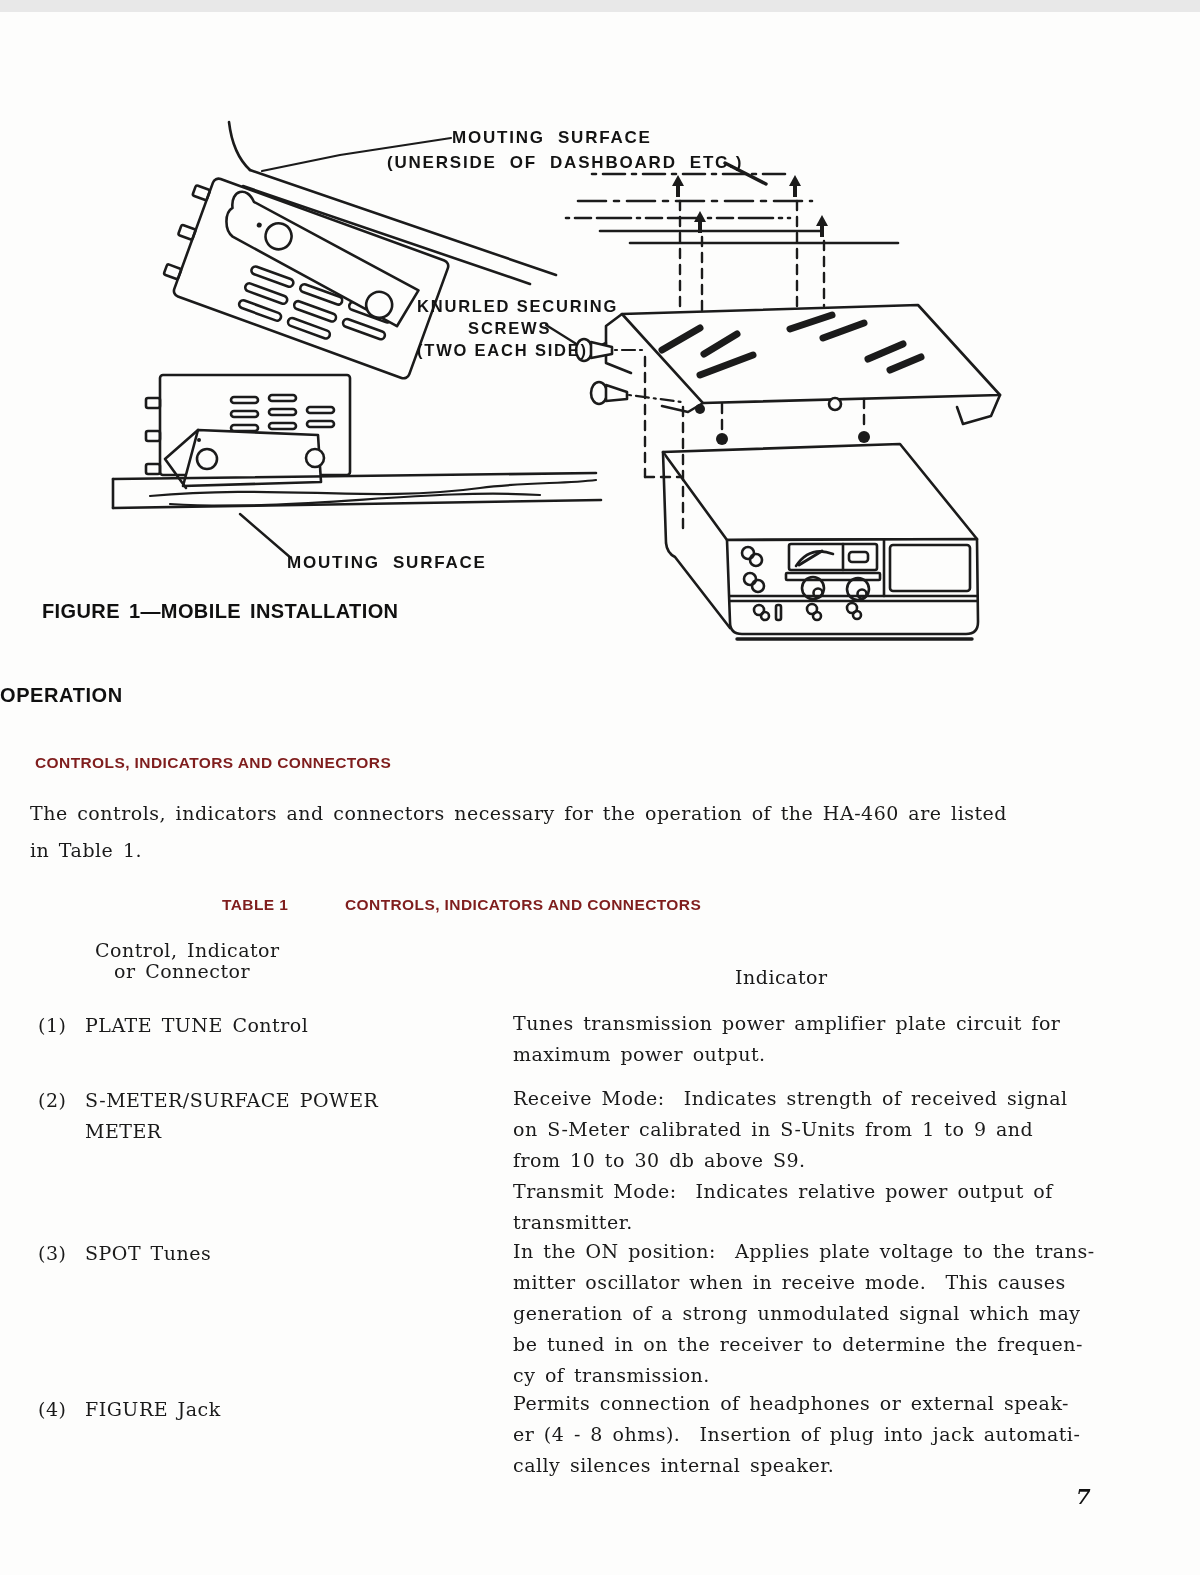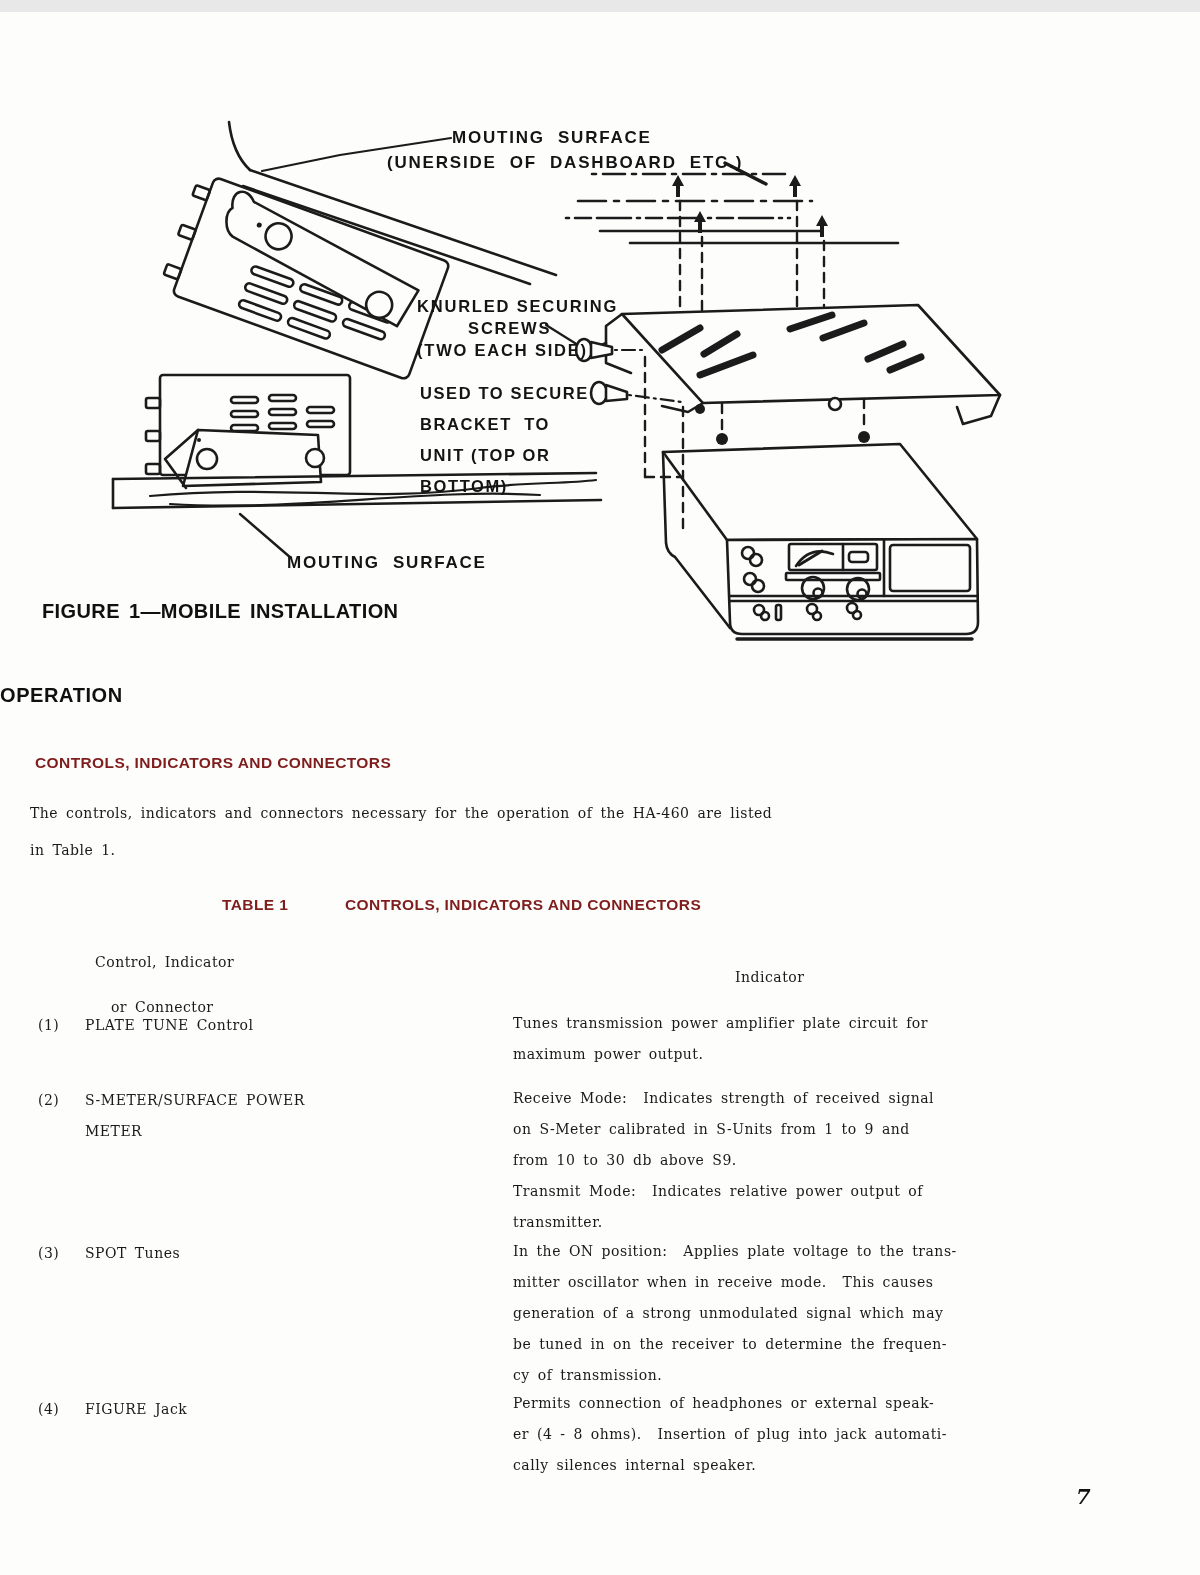--- a/index.html
+++ b/index.html
@@ -22,21 +22,21 @@
   .heading{
     font-family:"Liberation Sans",sans-serif;font-weight:bold;
     font-size:20px;letter-spacing:.6px;color:#101010;text-align:left;
   }
   .subheading{
     font-family:"Liberation Sans",sans-serif;font-weight:bold;
     font-size:15.5px;letter-spacing:.4px;color:#7f1d1d;white-space:pre;
   }
   .serif{
     font-family:"DejaVu Serif","Liberation Serif",serif;
-    font-size:14px;letter-spacing:.5px;word-spacing:3px;
+    font-size:19px;letter-spacing:.5px;word-spacing:3px;
     line-height:31px;white-space:pre;color:#1a1a1a;
   }
   .intro{line-height:37px;}
   .pagenum{
     font-family:"DejaVu Serif",serif;font-weight:bold;font-size:21px;
     font-style:italic;color:#111;
   }
   svg{display:block;}
 </style>
 </head>
@@ -210,38 +210,34 @@
         <line x1="683" y1="300" x2="683" y2="424"></line>
       </g>
     </g>
   </svg>
 
   <div class="abs figlabel big" style="left:452px;top:115px">MOUTING  SURFACE</div>
   <div class="abs figlabel big" style="left:387px;top:140px">(UNERSIDE  OF  DASHBOARD  ETC.)</div>
   <div class="abs figlabel" style="left:417px;top:283px">KNURLED SECURING
         SCREWS
 (TWO EACH SIDE)</div>
-  <div class="abs figlabel wide" style="left:420px;top:366px">USED TO SECURE
-BRACKET  TO
-UNIT (TOP OR
-BOTTOM)</div>
   <div class="abs figlabel big" style="left:287px;top:540px">MOUTING  SURFACE</div>
   <div class="abs caption" style="left:42px;top:588px">FIGURE 1—MOBILE INSTALLATION</div>
 
   <div class="abs heading" style="left:0;top:672px;width:1132px">OPERATION</div>
 
   <div class="abs subheading" style="left:35px;top:742px">CONTROLS, INDICATORS AND CONNECTORS</div>
 
   <div class="abs serif intro" style="left:30px;top:783px;width:1150px">The controls, indicators and connectors necessary for the operation of the HA-460 are listed
 in Table 1.</div>
 
   <div class="abs subheading" style="left:222px;top:884px">TABLE 1</div>
   <div class="abs subheading" style="left:345px;top:884px">CONTROLS, INDICATORS AND CONNECTORS</div>
 
-  <div class="abs serif" style="left:95px;top:928px;line-height:45px">Control, Indicator
+  <div class="abs serif" style="left:95px;top:928px;line-height:21px">Control, Indicator
   or Connector</div>
   <div class="abs serif" style="left:735px;top:950px">Indicator</div>
 
   <div>
     <div class="abs serif" style="left:38px;top:998px">(1)</div>
     <div class="abs serif" style="left:85px;top:998px">PLATE TUNE Control</div>
     <div class="abs serif" style="left:513px;top:996px">Tunes transmission power amplifier plate circuit for
 maximum power output.</div>
   </div>
 

